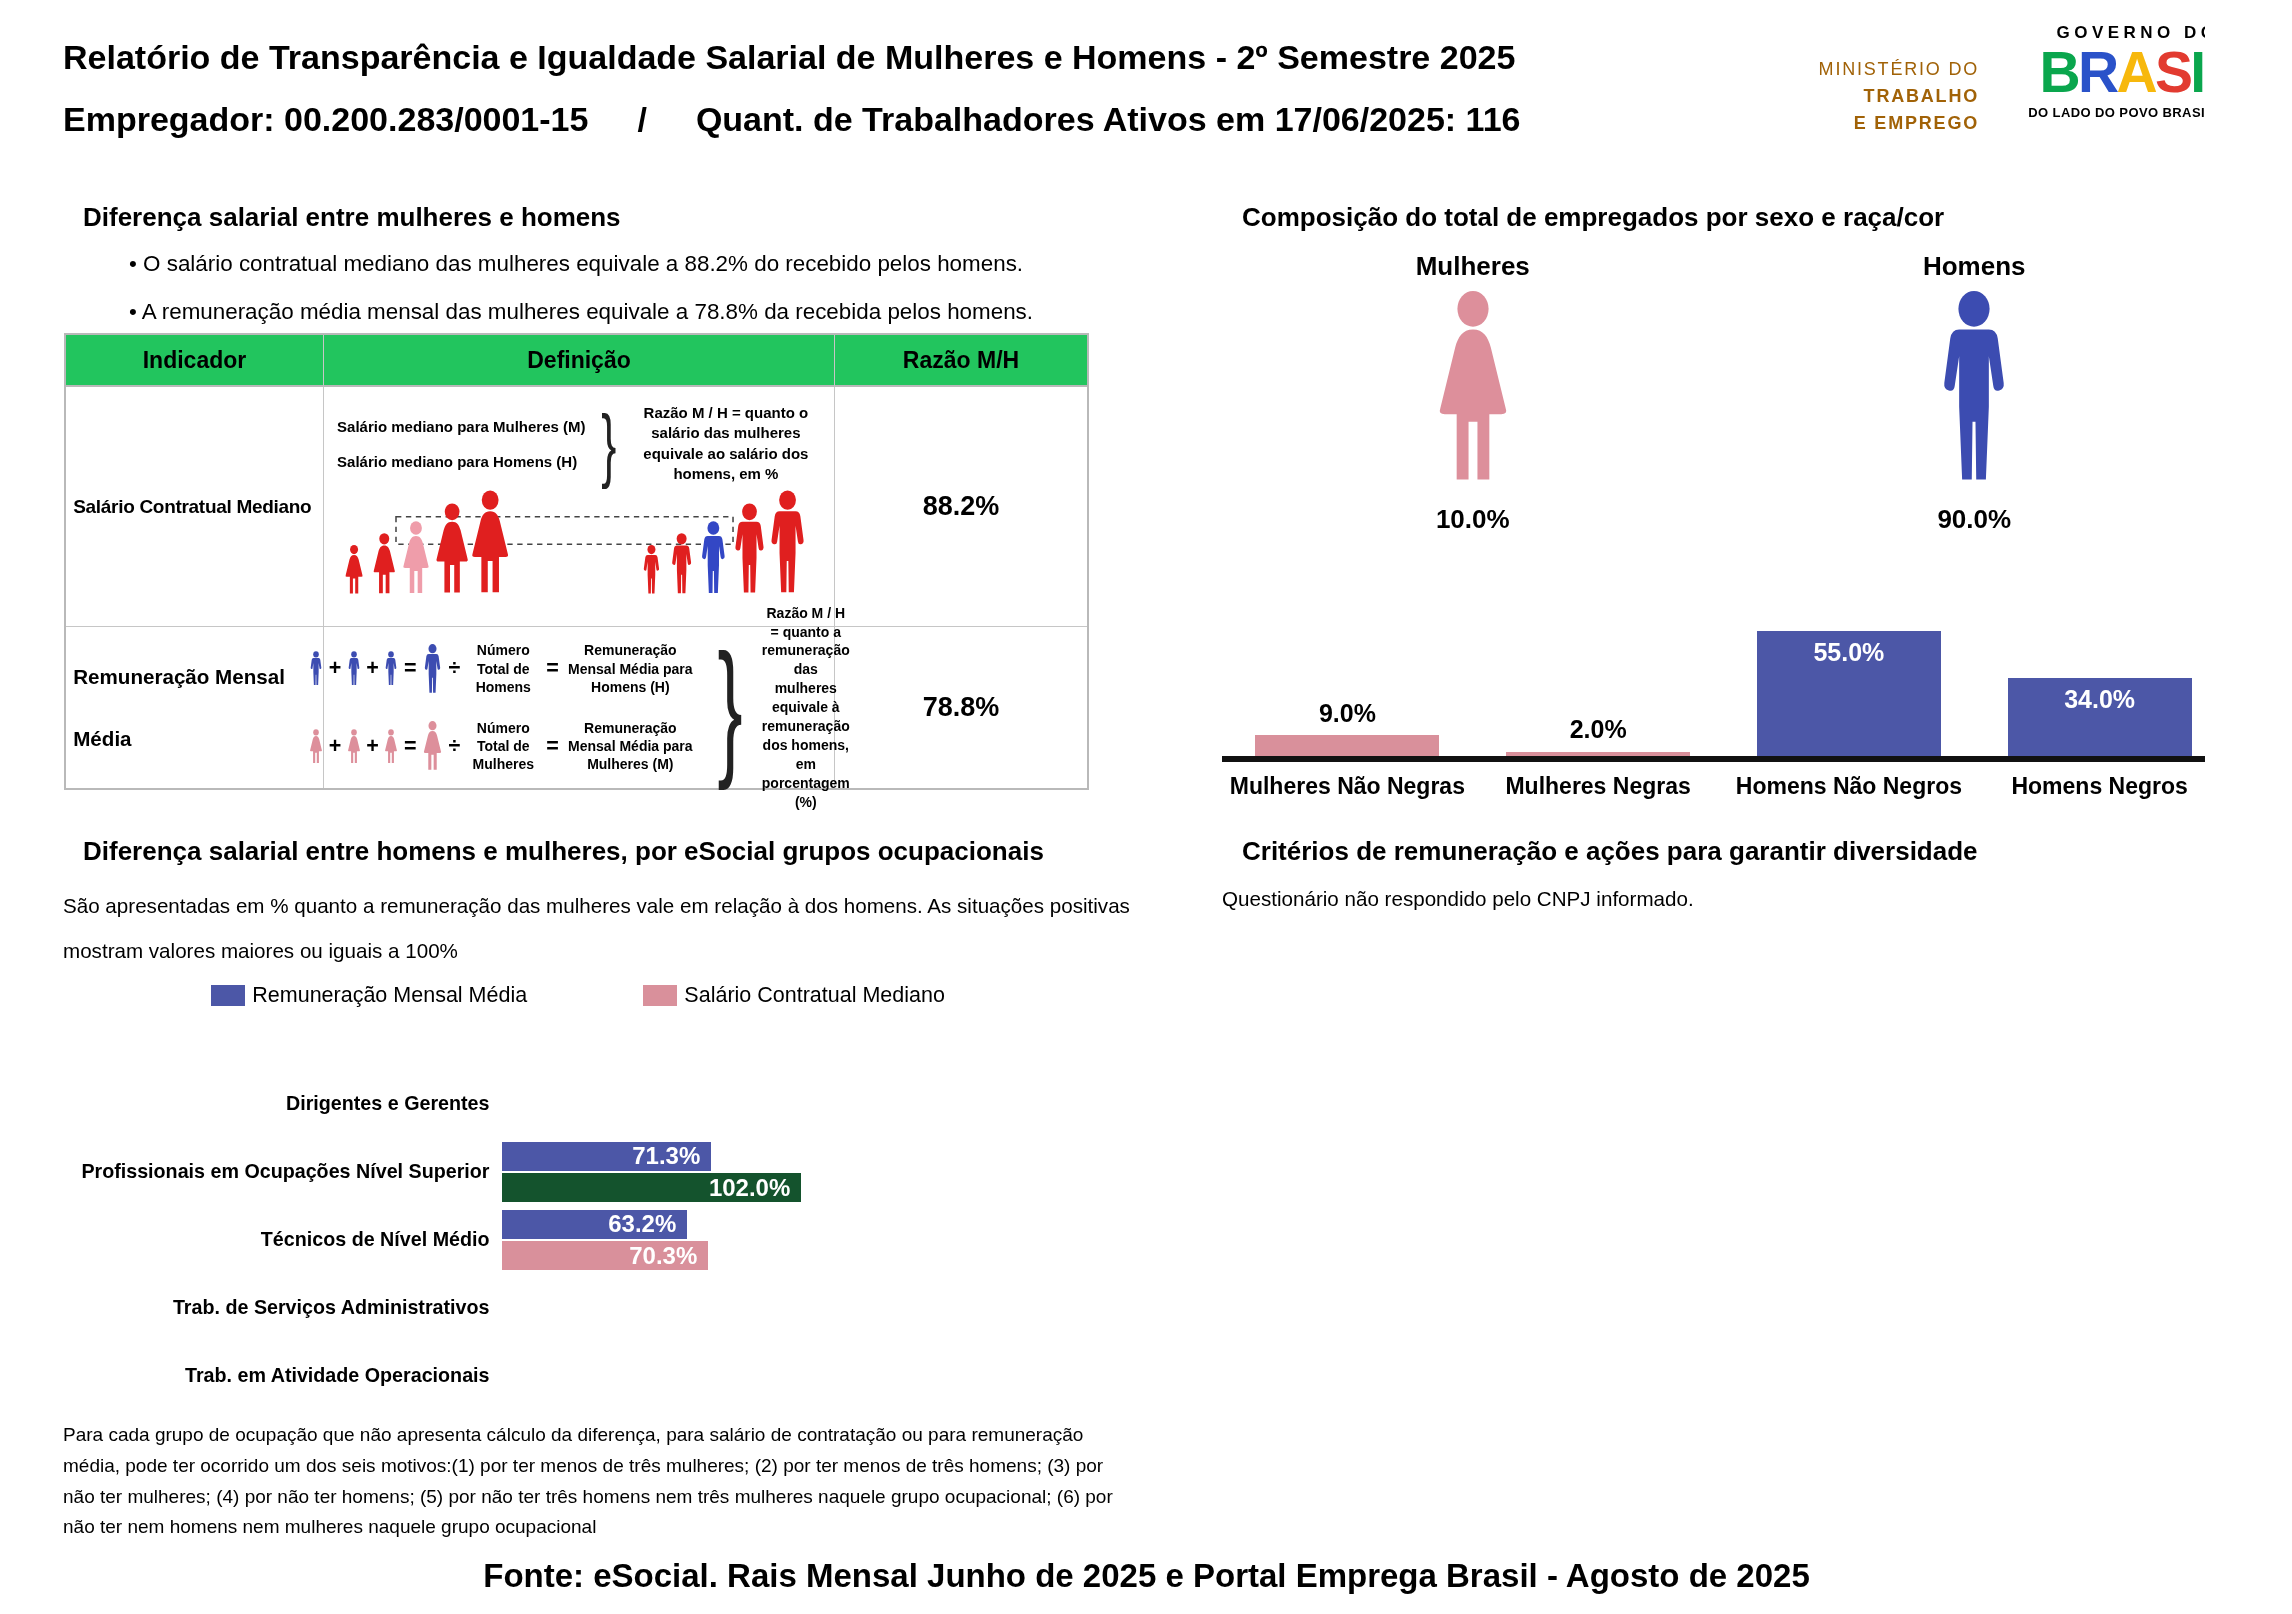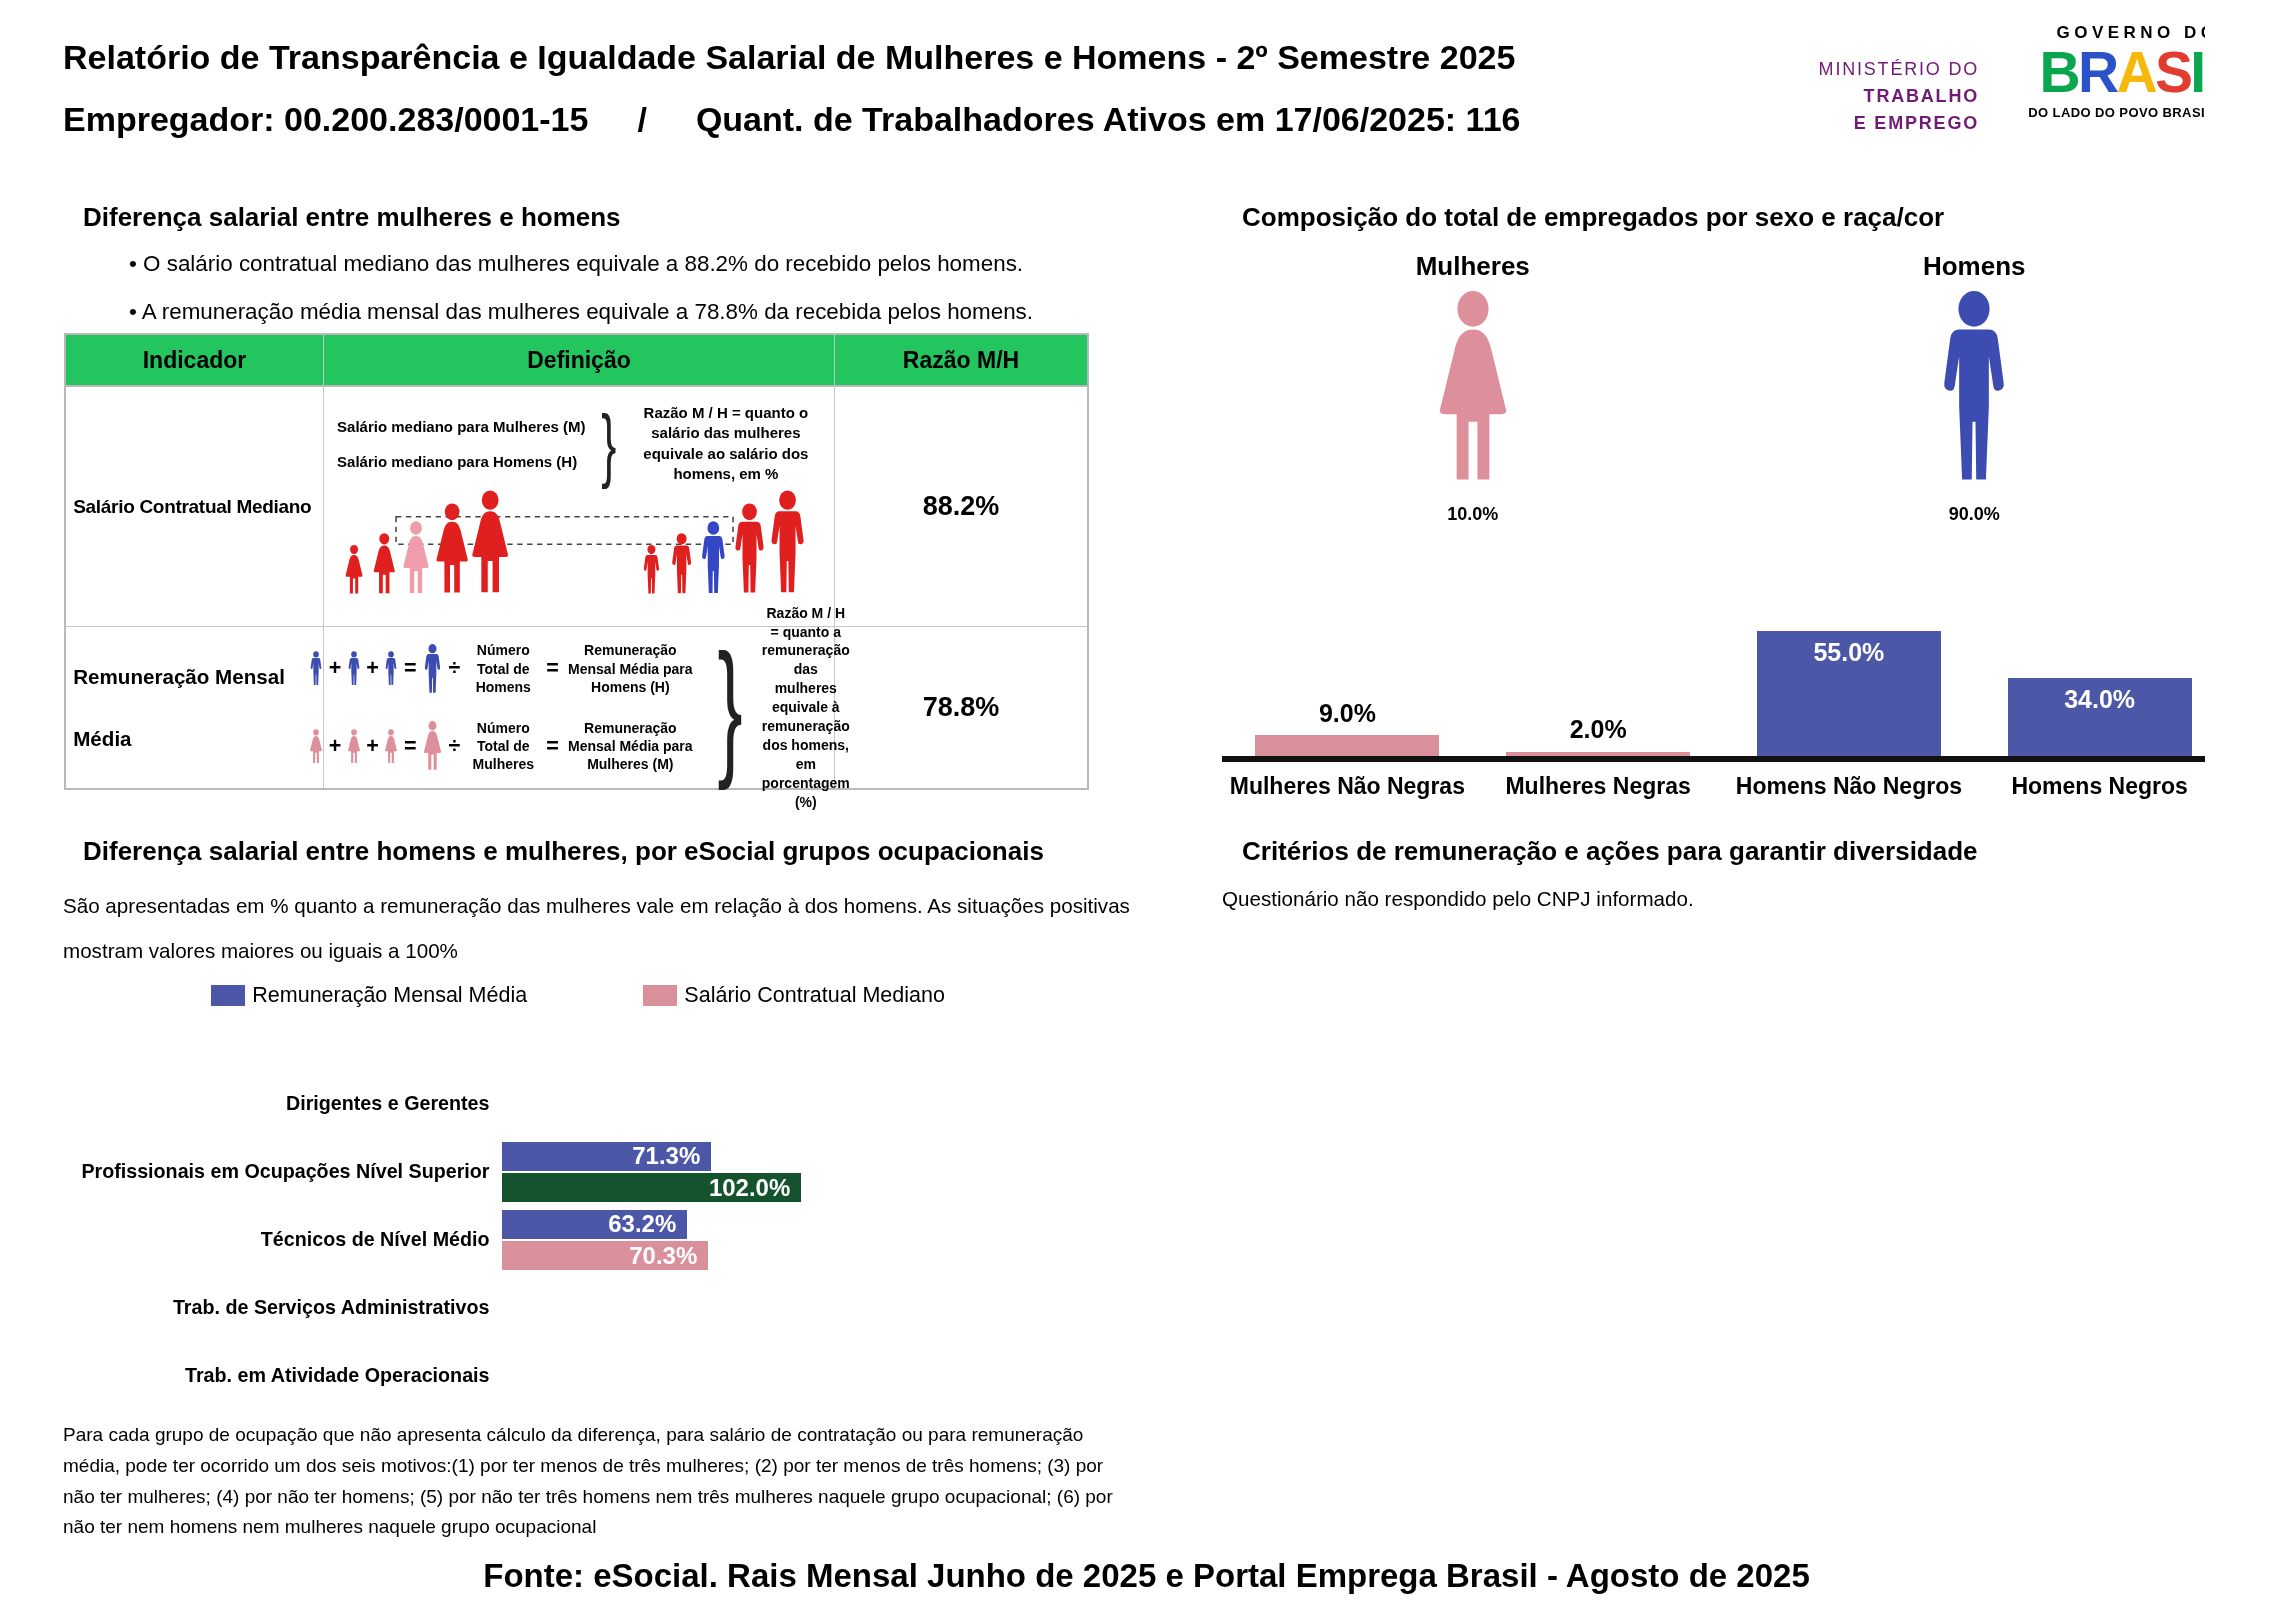--- a/index.html
+++ b/index.html
@@ -2,21 +2,21 @@
 <html style="font-size:14.3px"><head>
 <meta charset="utf-8">
 <style>
   html,body{margin:0;padding:0;background:#fff;}
   body{font-family:"Liberation Sans","DejaVu Sans",sans-serif;color:#000;}
   .page{position:relative;width:2205px;height:1615px;background:#fff;overflow:hidden;}
 
   
   .title1{position:absolute;left:63px;top:38px;font-size:34px;font-weight:bold;white-space:nowrap;}
   .title2{position:absolute;left:63px;top:100px;font-size:34px;font-weight:bold;display:flex;gap:49px;white-space:nowrap;}
-  .ministry{position:absolute;left:1728px;top:56px;width:251px;text-align:right;font-size:18px;letter-spacing:1.8px;line-height:1.5;color:#701a75;}
+  .ministry{position:absolute;left:1728px;top:56px;width:251px;text-align:right;font-size:18px;letter-spacing:1.8px;line-height:1.5;color:#a16207;}
   .ministry .b{font-weight:bold;}
   .govlogo{position:absolute;left:2013px;top:23px;width:249px;text-align:center;}
   .gov-top{font-size:17px;font-weight:bold;letter-spacing:4.5px;}
   .gov-brand{font-size:57px;font-weight:bold;letter-spacing:-2.7px;line-height:1.05;display:flex;justify-content:center;}
   .gov-tag{font-size:13px;font-weight:bold;letter-spacing:0.4px;margin-top:1.8px;}
 
   
   .sec-title{position:absolute;font-size:26px;font-weight:bold;white-space:nowrap;margin-left:20px;}
   .bullets{position:absolute;left:129px;top:251px;font-size:22.4px;}
   .bullet{margin-bottom:21.5px;}
@@ -56,21 +56,21 @@
   .op{font-size:21.5px;font-weight:bold;}
   .brace2{font-size:150px;transform:scaleX(0.5);color:#222;line-height:0.85;}
   .brace2::before{content:"}";}
   .def2-note{width:159px;font-size:14px;font-weight:bold;text-align:center;line-height:1.35;}
 
   
   .pictos{position:absolute;left:1222px;top:251px;width:1003px;display:flex;}
   .picto{flex:1;display:flex;flex-direction:column;align-items:center;}
   .picto-label{font-size:26px;font-weight:bold;}
   .picto svg{margin-top:9px;}
-  .picto-value{font-size:18px;font-weight:bold;margin-top:19.7px;}
+  .picto-value{font-size:26px;font-weight:bold;margin-top:19.7px;}
 
   .comp-chart{position:absolute;left:1222px;top:622px;width:1003px;}
   .comp-bars{display:flex;align-items:flex-end;height:134px;}
   .comp-col{width:251px;display:flex;flex-direction:column;align-items:center;justify-content:flex-end;}
   .comp-bar{width:184px;display:flex;justify-content:center;}
   .comp-val{font-size:25px;font-weight:bold;}
   .comp-val.inside{color:#fff;margin-top:7.2px;}
   .comp-val.outside{color:#000;margin-bottom:7.2px;}
   .comp-axis{height:6.3px;background:#111;width:100%;}
   .comp-cats{display:flex;margin-top:10.7px;}

